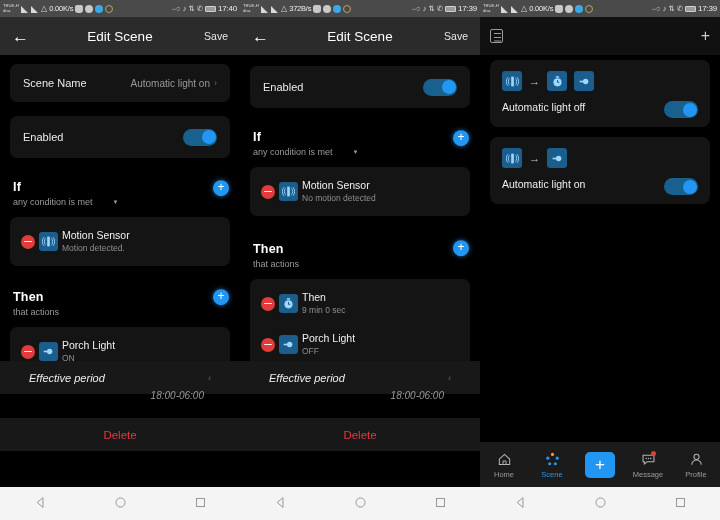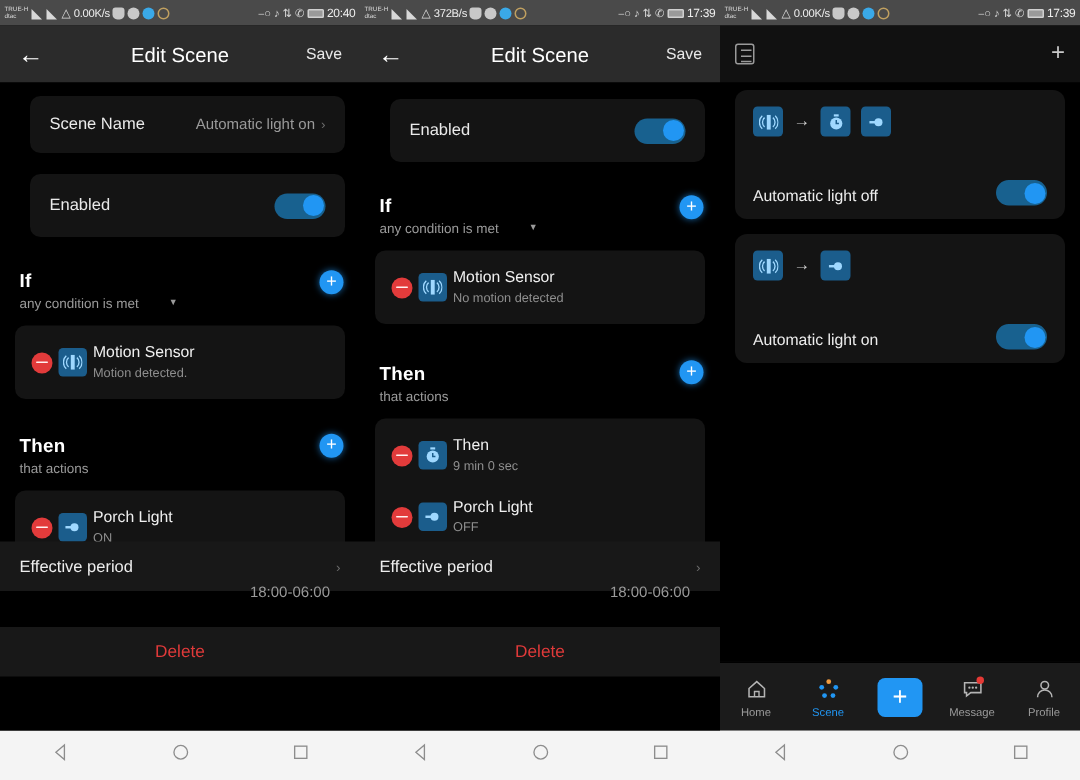--- a/index.html
+++ b/index.html
@@ -43,21 +43,21 @@
   .appbar .title {
     position:absolute; left:0; right:0; text-align:center;
     font-size:13.5px; color:#fff; pointer-events:none;
   }
   .appbar .save { margin-left:auto; font-size:10.5px; color:#e8e8e8; z-index:2; }
 
   
   .body { flex:1; overflow:hidden; position:relative; background:#000; }
 
   .card {
-    background:#141414; border-radius:7px; margin:9px 10px 0 20px;
+    background:#141414; border-radius:7px; margin:9px 10px 0 10px;
   }
   .row {
     display:flex; align-items:center; padding:0 13px; height:38px;
   }
   .row .label { font-size:11px; color:#eaeaea; }
   .row .value { margin-left:auto; font-size:10px; color:#9a9a9a; }
   .row .chev { margin-left:4px; font-size:9px; color:#6d6d6d; }
 
   
   .toggle { margin-left:auto; width:34px; height:17px; border-radius:9px;
@@ -87,21 +87,22 @@
   .devicon { width:19px; height:19px; border-radius:3px; background:#1b5d8c; flex:none;
              display:flex; align-items:center; justify-content:center; }
   .devicon svg { display:block; }
   .devtext .n { font-size:10.5px; color:#f0f0f0; line-height:13px; }
   .devtext .s { font-size:8.5px; color:#8f8f8f; line-height:12px; }
 
   
   .eff-wrap { position:absolute; left:0; right:0; }
   .eff {
     background:#181818; height:33px; display:flex; align-items:center;
-    padding:0 13px;
+    padding:0 29px;
+    font-style:italic;
   }
   .eff .label{ font-size:11px; color:#ededed; }
   .eff .value{ margin-left:auto; font-size:10px; color:#9a9a9a;margin-top:35px; }
   .eff .chev{ margin-left:4px; font-size:9px; color:#6d6d6d; }
   .delete {
     background:#181818; height:33px; display:flex; align-items:center;
     justify-content:center; font-size:11.5px; color:#e03a3a;
   }
   .gap { height:10px; background:#000; }
 
@@ -132,21 +133,21 @@
     bottom:0; width:13px; height:2.5px; background:#2196f3; border-radius:2px;
   }
   .tabbar .addtop { margin-left:auto; font-size:16px; color:#c9c9c9; line-height:1; }
 
   .auto-label { font-size:9px; color:#9a9a9a; padding:10px 12px 4px 12px; }
   .scenecard { background:#141414; border-radius:8px; margin:5px 10px 0 10px; padding:11px 12px 9px 12px; }
   .iconrow { display:flex; align-items:center; gap:7px; }
   .sq { width:20px; height:20px; border-radius:3px; background:#1b5d8c;
         display:flex; align-items:center; justify-content:center; flex:none;}
   .arrow { color:#cfcfcf; font-size:11px; }
-  .scenefoot { display:flex; align-items:flex-end; margin-top:29px; }
+  .scenefoot { display:flex; align-items:flex-start; margin-top:10px; }
   .scenefoot .nm { font-size:10.5px; color:#ededed; }
 
   .toast {
     position:absolute; left:50%; transform:translateX(-50%);
     top:240px; background:#3a3a3a; color:#e8e8e8;
     padding:11px 26px; border-radius:3px; font-size:11px;
   }
 
   .bottomnav {
     height:46px; background:#1b1b1b; display:flex; align-items:center;
@@ -179,21 +180,21 @@
       <span class="sb-ic shield"></span>
       <span class="sb-ic fb"></span>
       <span class="sb-ic dot"></span>
       <span class="sb-ic ring"></span>
       <span class="sb-spacer"></span>
       <span class="sb-glyph">⎯○</span>
       <span class="sb-glyph">♪</span>
       <span class="sb-glyph">⇅</span>
       <span class="sb-glyph">✆</span>
       <span class="batt"></span>
-      <span class="clock">20:40</span>
+      <span class="clock">17:40</span>
     </div>
 
     <div class="appbar">
       <span class="back">←</span>
       <span class="title">Edit Scene</span>
       <span class="save">Save</span>
     </div>
 
     <div class="body">
 

